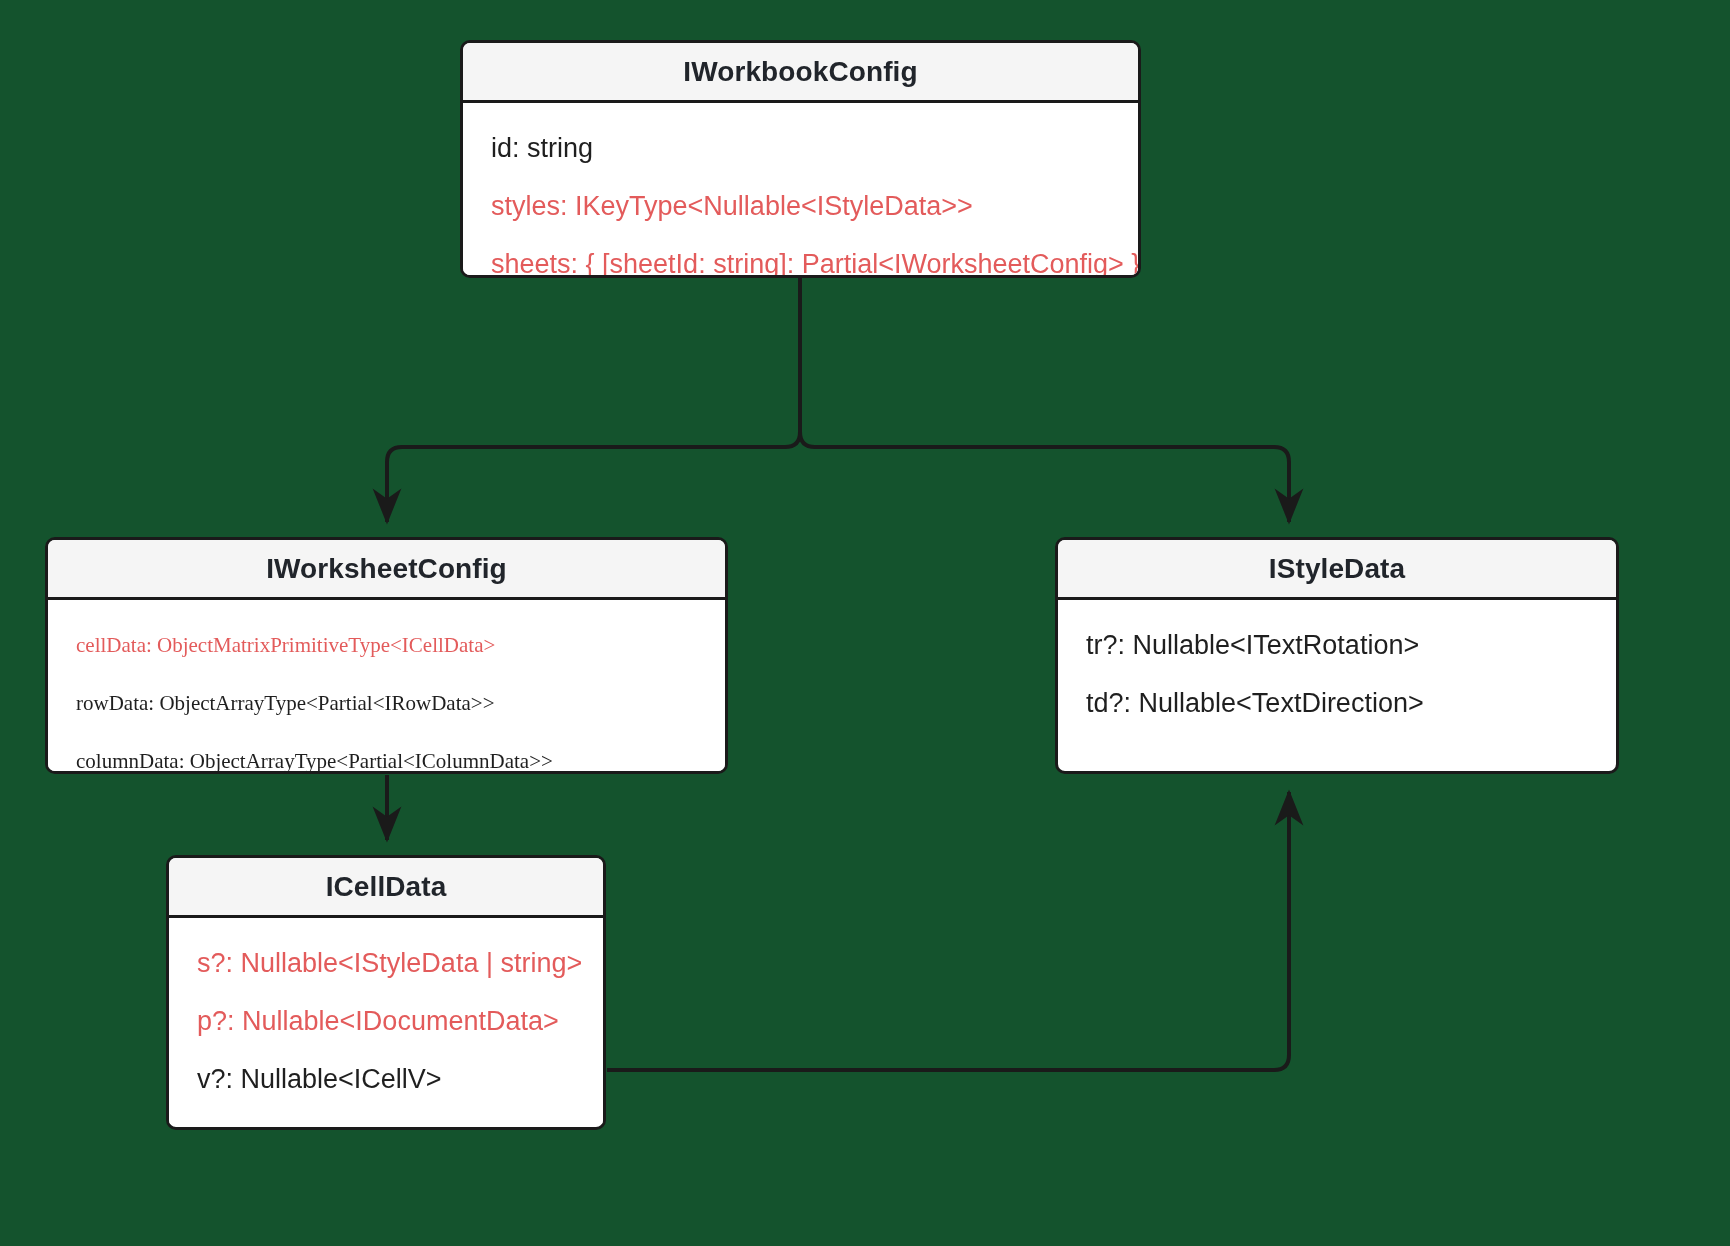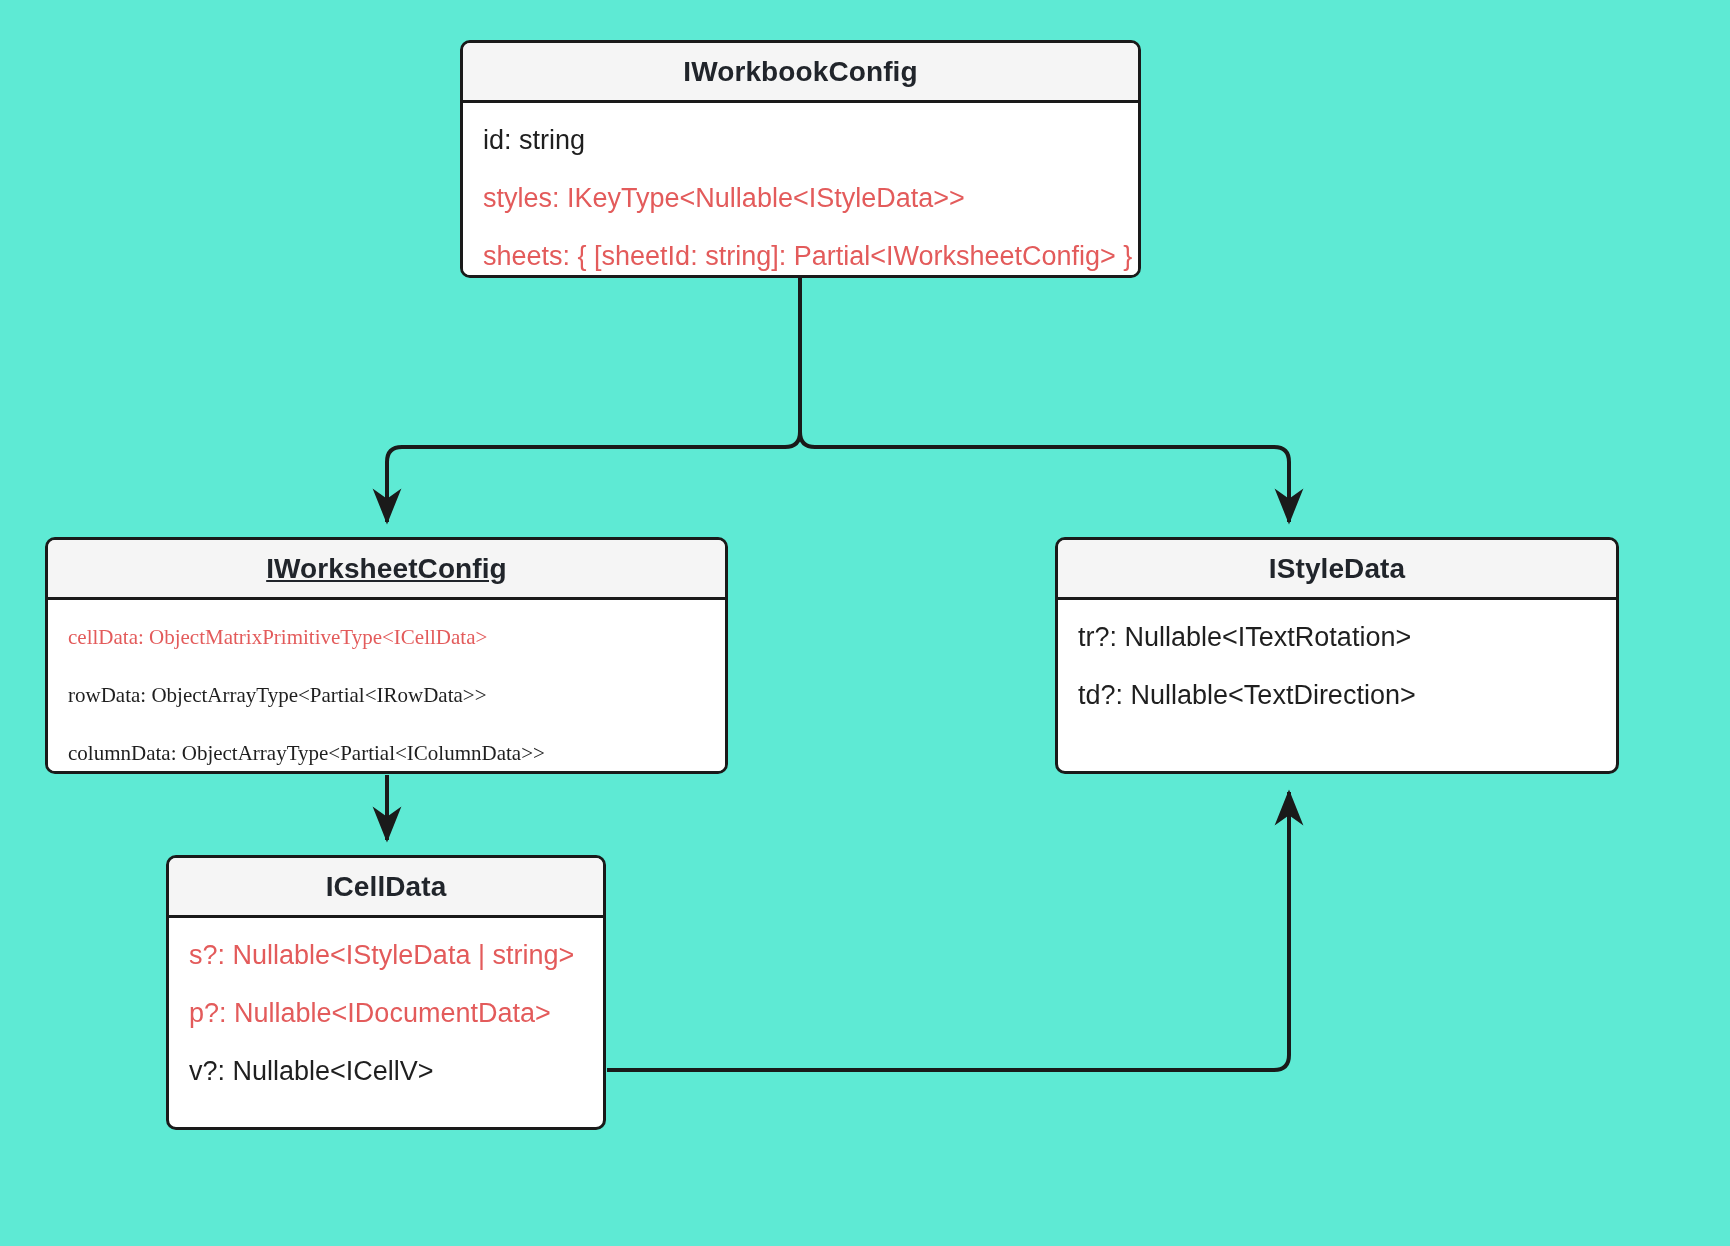--- a/index.html
+++ b/index.html
@@ -7,21 +7,21 @@
     padding: 0;
     background: #ffffff;
   }
   body {
     font-family: "Liberation Sans", sans-serif;
   }
   #canvas {
     position: relative;
     width: 1730px;
     height: 1246px;
-    background: #5eead4;
+    background: #14532d;
     overflow: hidden;
   }
   #edges {
     position: absolute;
     left: 0;
     top: 0;
     width: 1730px;
     height: 1246px;
     pointer-events: none;
   }
@@ -37,21 +37,21 @@
     box-sizing: border-box;
     background: #f5f5f5;
     border-bottom: 3px solid #1a1a1a;
     text-align: center;
     font-weight: bold;
     color: #21252b;
     letter-spacing: 0.1px;
   }
   .node-body {
     box-sizing: border-box;
-    padding: 8px;
+    padding: 16px;
     background: #ffffff;
   }
   .attr {
     box-sizing: border-box;
     white-space: nowrap;
     color: #1f1f1f;
     padding-left: 12px;
     display: flex;
     align-items: center;
   }
@@ -62,21 +62,21 @@
   
   #node-workbook {
     left: 460px; top: 40px; width: 681px; height: 238px;
   }
   #node-workbook .node-header { height: 60px; line-height: 58px; font-size: 28px; }
   #node-workbook .attr { height: 58px; font-size: 27px; }
 
   #node-worksheet {
     left: 45px; top: 537px; width: 683px; height: 237px;
   }
-  #node-worksheet .node-header { height: 60px; line-height: 58px; font-size: 28px; text-decoration: underline; }
+  #node-worksheet .node-header { height: 60px; line-height: 58px; font-size: 28px; }
   #node-worksheet .attr { height: 58px; font-size: 21px; font-family: Liberation Serif, serif; }
 
   #node-styledata {
     left: 1055px; top: 537px; width: 564px; height: 237px;
   }
   #node-styledata .node-header { height: 60px; line-height: 58px; font-size: 28px; }
   #node-styledata .attr { height: 58px; font-size: 27px; }
 
   #node-celldata {
     left: 166px; top: 855px; width: 440px; height: 275px;

